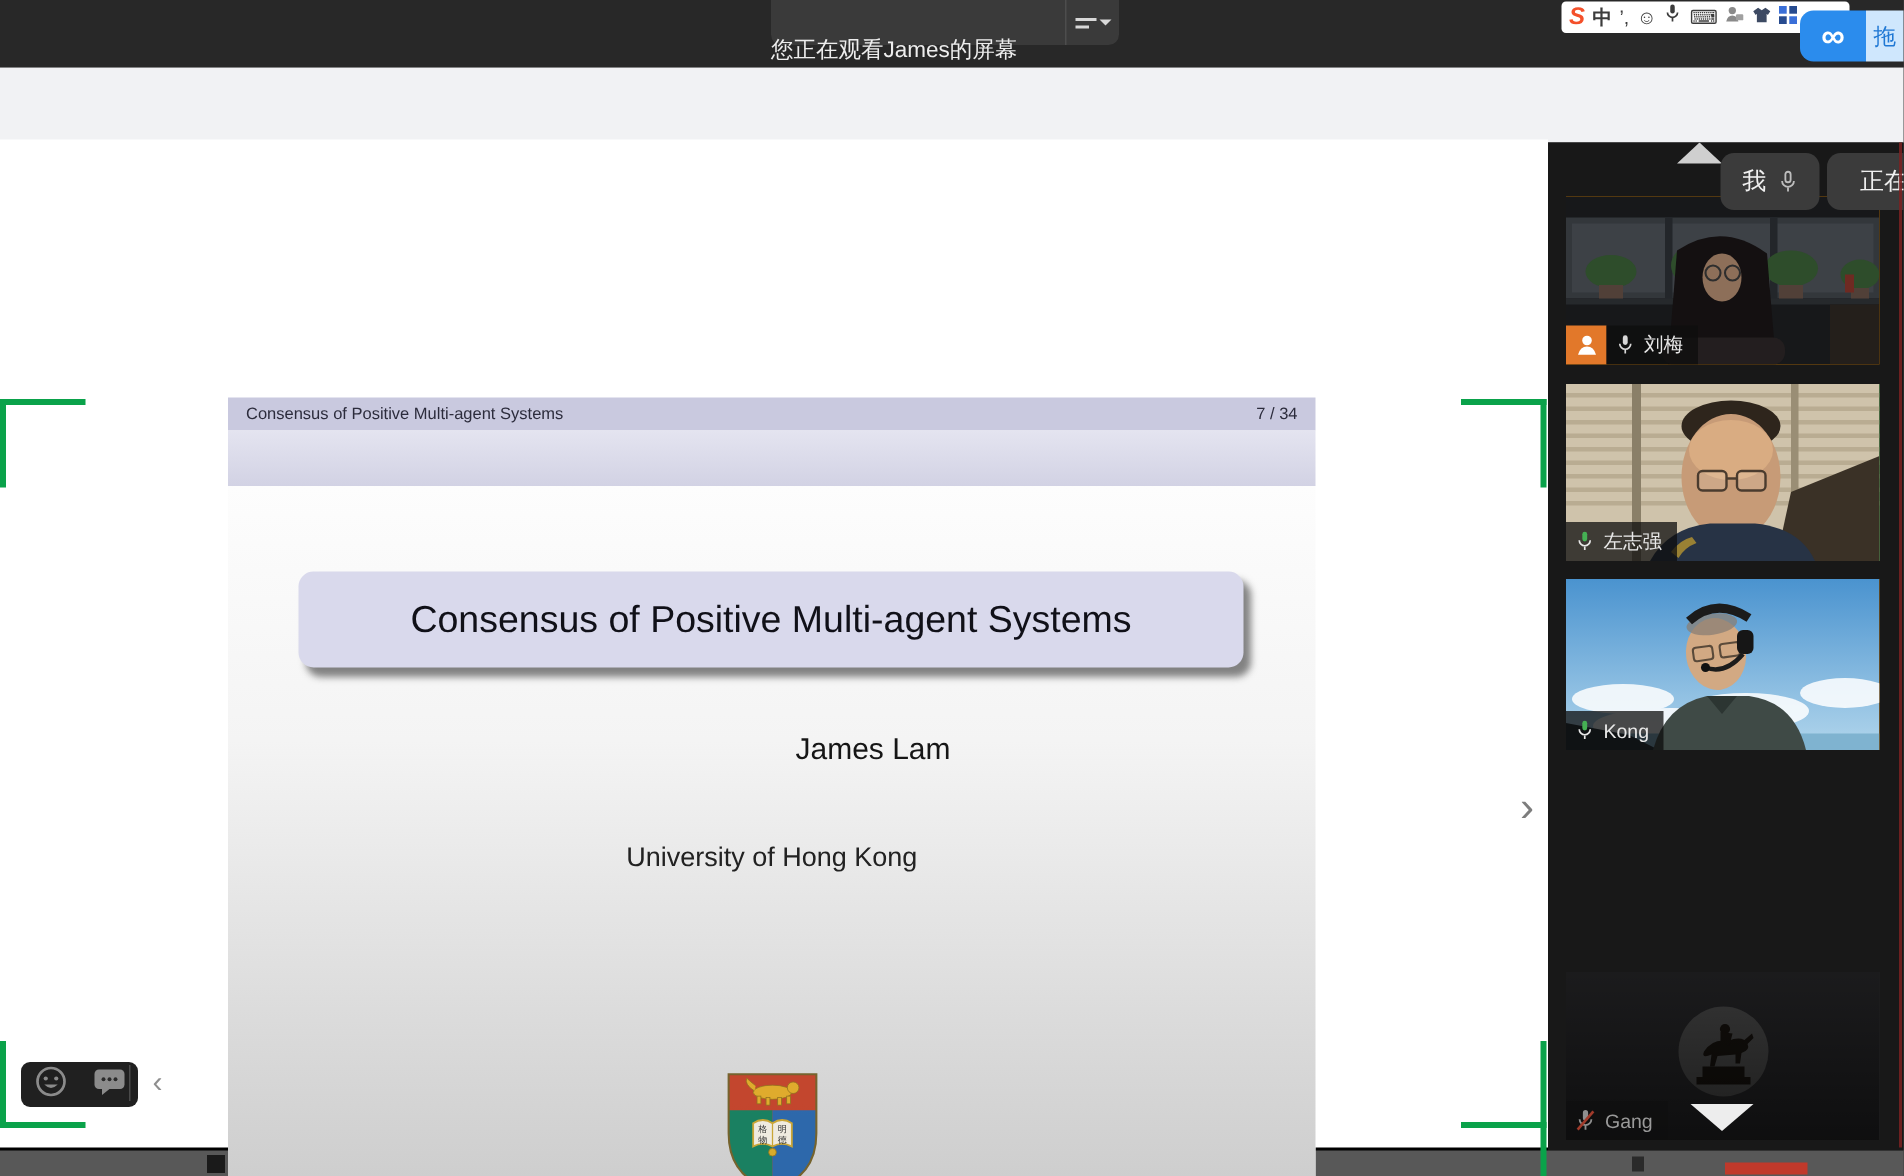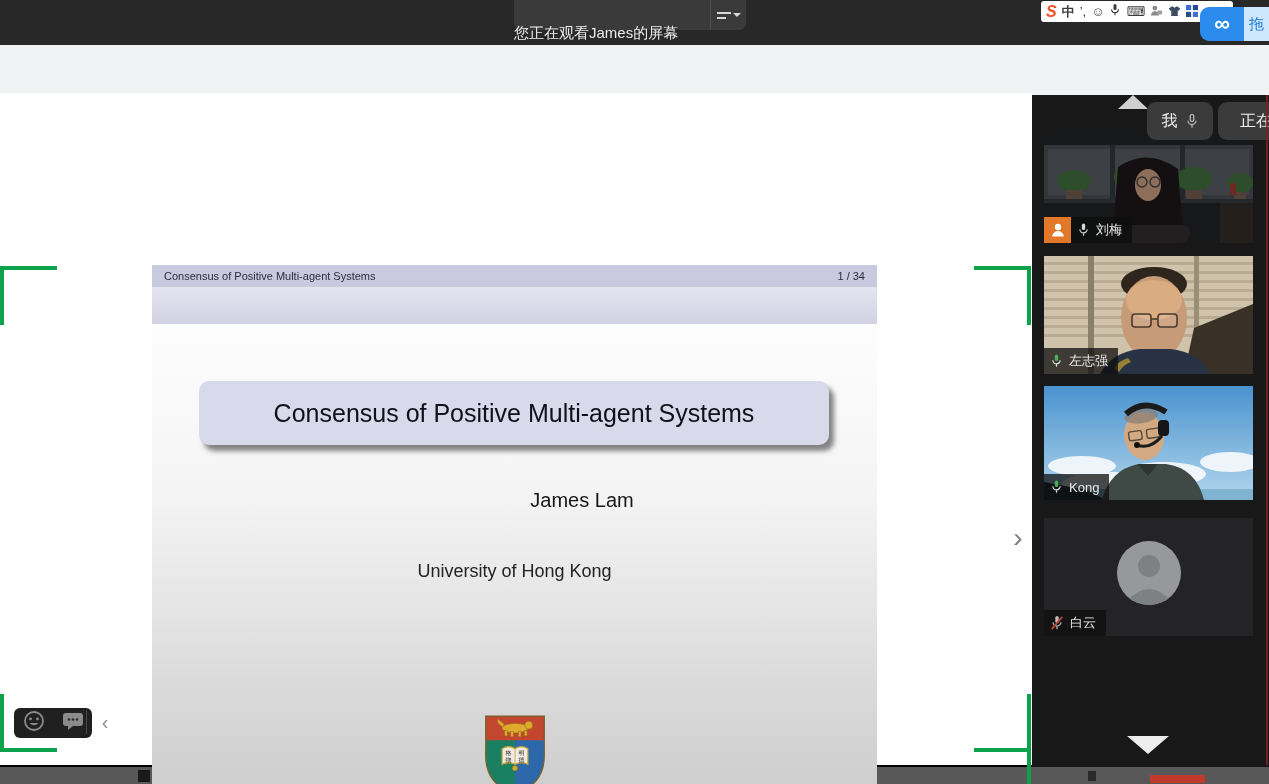--- a/index.html
+++ b/index.html
@@ -223,21 +223,21 @@
     </svg>
   </div>
 </div>
 
 <div id="main">
 
   <div id="slide">
     <div id="slide-head1">
       <span>Consensus of Positive Multi-agent Systems</span>
       <span class="sp"></span>
-      <span>1 / 34</span>
+      <span>7 / 34</span>
     </div>
     <div id="slide-head2"></div>
     <div id="slide-body">
       <div id="title-box">
         <span>Consensus of Positive Multi-agent Systems</span>
       </div>
       <div id="author">James Lam</div>
       <div id="aff2">University of Hong Kong</div>
 
       <svg id="crest" viewBox="0 0 100 128">
@@ -435,44 +435,44 @@
     <div class="plabel">
       <svg width="13" height="16" viewBox="0 0 16 18">
         <rect x="6" y="1" width="4" height="8" rx="2" fill="#45b054"></rect>
         <path d="M3.5 8a4.5 4.5 0 0 0 9 0" stroke="#e8e8e8" stroke-width="1.4" fill="none"></path>
         <line x1="8" y1="13" x2="8" y2="16" stroke="#e8e8e8" stroke-width="1.4"></line>
       </svg>
       <span>Kong</span>
     </div>
   </div>
 
-  <div class="tile cam-off" style="top:423px; height:118px;">
-    <svg width="66" height="66" viewBox="0 0 66 66" style="margin-bottom:8px;">
-      <defs>
-          <clipPath id="avc">
-            <circle cx="33" cy="33" r="32"></circle>
-          </clipPath>
-        </defs>
-      <circle cx="33" cy="33" r="32" fill="#96989c"></circle>
-      <g clip-path="url(#avc)" fill="#7e8184">
-        <circle cx="33" cy="26" r="11"></circle>
-        <path d="M10 62 Q33 36 56 62 L56 70 L10 70 Z"></path>
-      </g>
-    </svg>
+
+  <div class="tile cam-off dimmed" style="top:553px; height:112px;">
+    <svg width="64" height="64" viewBox="0 0 64 64" style="margin-bottom:6px;">
+      <circle cx="32" cy="32" r="30" fill="#474747"></circle>
+      <g fill="#16120e" transform="translate(32,30)">
+        <path d="M-13 2 Q-7 -7 3 -5 Q13 -9 16 -3 Q18 1 12 3 L11 10 L8 10 L8 4 L-4 5 L-6 12 L-9 12 L-8 4 Q-15 7 -13 2 Z"></path>
+        <path d="M12 -4 L19 -10 L20 -7 L15 -2 Z"></path>
+        <circle cx="1" cy="-13" r="3.4"></circle>
+        <path d="M-2 -11 L6 -10 L4 -2 L-2 -3 Z"></path>
+        <rect x="-14" y="12" width="28" height="7"></rect>
+        <rect x="-18" y="19" width="36" height="5"></rect>
+      </g>
+    </svg>
+    <div class="dim-overlay"></div>
     <div class="plabel">
       <svg width="14" height="16" viewBox="0 0 16 18">
-        <rect x="6" y="1" width="4" height="8" rx="2" fill="#b9b9b9"></rect>
-        <path d="M3.5 8a4.5 4.5 0 0 0 9 0" stroke="#b9b9b9" stroke-width="1.4" fill="none"></path>
-        <line x1="8" y1="13" x2="8" y2="16" stroke="#b9b9b9" stroke-width="1.4"></line>
-        <line x1="2" y1="16" x2="14" y2="2" stroke="#c0442f" stroke-width="2"></line>
-      </svg>
-      <span>白云</span>
-    </div>
-  </div>
-
+        <rect x="6" y="1" width="4" height="8" rx="2" fill="#8f8f8f"></rect>
+        <path d="M3.5 8a4.5 4.5 0 0 0 9 0" stroke="#8f8f8f" stroke-width="1.4" fill="none"></path>
+        <line x1="8" y1="13" x2="8" y2="16" stroke="#8f8f8f" stroke-width="1.4"></line>
+        <line x1="2" y1="16" x2="14" y2="2" stroke="#a03a2a" stroke-width="2"></line>
+      </svg>
+      <span>Gang</span>
+    </div>
+  </div>
 
   <div id="tri-down"></div>
 </div>
 
 <div id="red-line"></div>
 
 <div id="taskbar">
   <div class="tfrag" style="left:138px;top:3px;width:12px;height:12px;background:#1a1a1a;"></div>
   <div class="tfrag" style="left:245px;top:0;width:28px;height:17px;background:#8a8f94;"></div>
   <div class="tfrag" style="left:520px;top:8px;width:6px;height:6px;background:#333;"></div>

